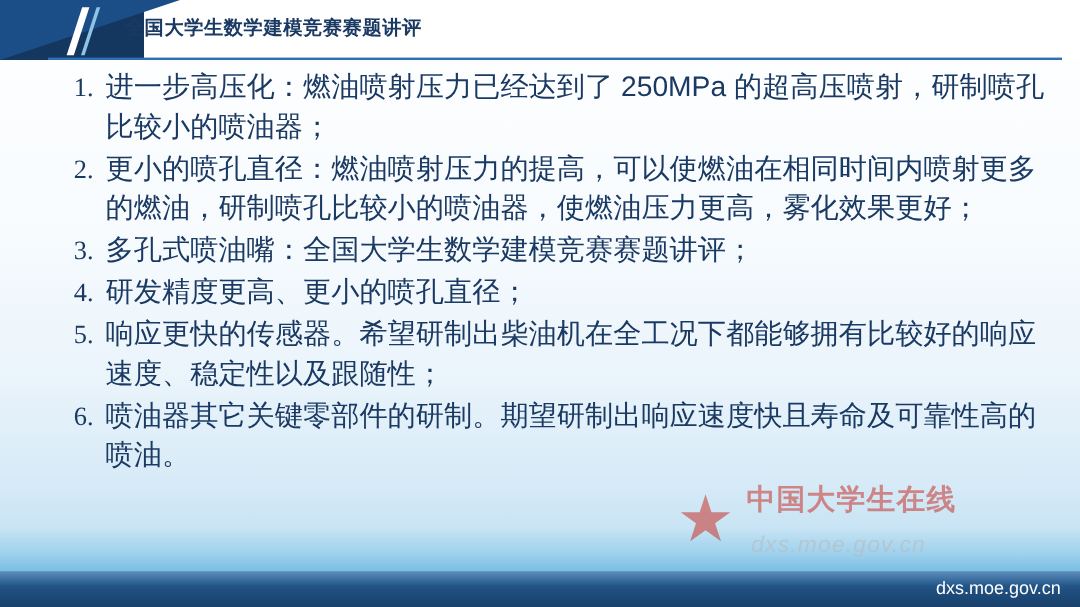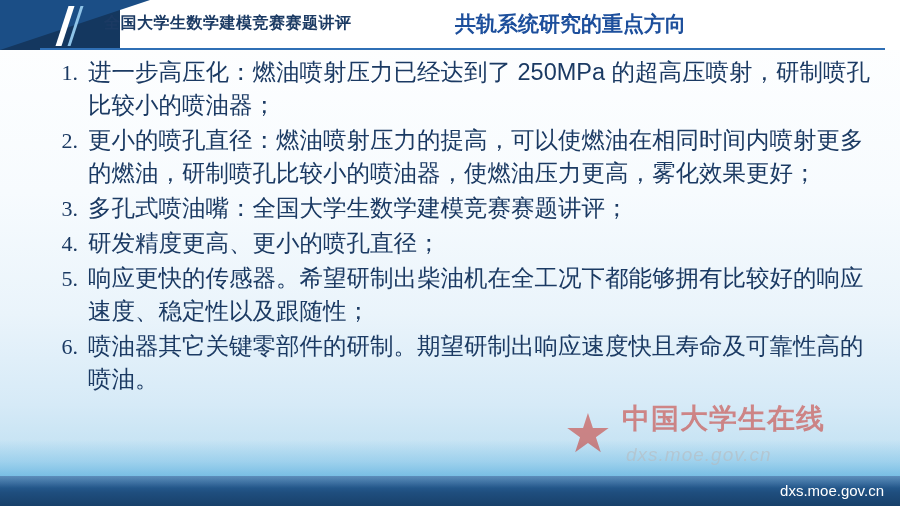--- a/index.html
+++ b/index.html
@@ -132,21 +132,21 @@
     left: 0; top: 6px;
     width: 56px; height: 54px;
     color: #c9342b;
     font-size: 54px;
     line-height: 54px;
     text-align: center;
   }
   .wm-text {
     position: absolute;
     left: 62px; top: 0px;
-    font-size: 28px;
+    font-size: 24px;
     font-weight: bold;
     color: #c9342b;
     white-space: nowrap;
     letter-spacing: 1px;
     text-align: center;
   }
   .wm-sub {
     position: absolute;
     left: 66px; top: 44px;
     font-size: 19px;
@@ -197,21 +197,20 @@
 
   <div class="band"></div>
 
   <div class="header">
     <div class="header-bg"></div>
     <div class="hdr-dark"></div>
     <div class="hdr-dark2"></div>
     <div class="hdr-slash"></div>
     <div class="hdr-slash2"></div>
     <div class="hdr-title-left">全国大学生数学建模竞赛赛题讲评</div>
-    <div class="hdr-title-right">共轨系统研究的重点方向</div>
     <div class="hdr-rule"></div>
 
   </div>
 
   <div class="content">
     <ol class="points">
       <li>
         <span class="num">1.</span>
         <span class="txt">进一步高压化：燃油喷射压力已经达到了 250MPa 的超高压喷射，研制喷孔比较小的喷油器；</span>
       </li>

